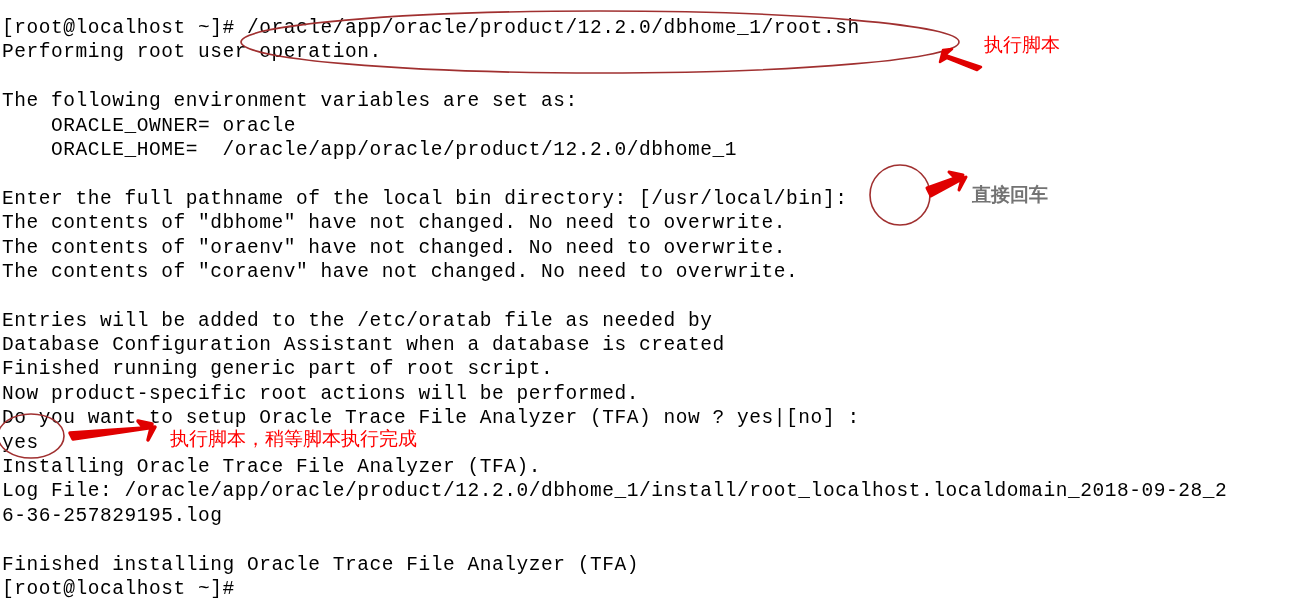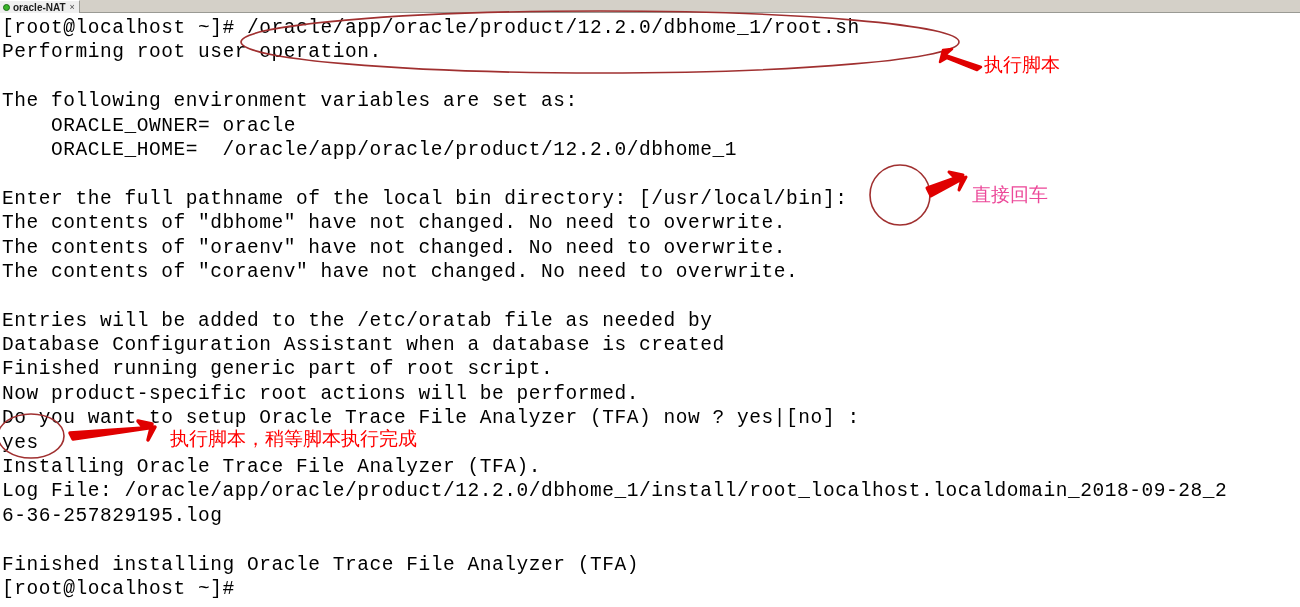--- a/index.html
+++ b/index.html
@@ -118,28 +118,20 @@
     font-size: 19px;
     line-height: 22px;
     white-space: nowrap;
   }
 </style>
 </head>
 <body>
 
 <div id="app">
 
-  <div id="tabbar">
-    <div class="tab">
-      <span class="dot"></span>
-      <span class="tab-label">oracle-NAT</span>
-      <span class="tab-close">×</span>
-    </div>
-    <div id="tabbar-filler"></div>
-  </div>
 
   <div id="terminal">
     <div id="term-lines">
         <div class="tline">[root@localhost ~]# /oracle/app/oracle/product/12.2.0/dbhome_1/root.sh</div>
         <div class="tline">Performing root user operation.</div>
         <div class="tline blank"> </div>
         <div class="tline">The following environment variables are set as:</div>
         <div class="tline">    ORACLE_OWNER= oracle</div>
         <div class="tline">    ORACLE_HOME=  /oracle/app/oracle/product/12.2.0/dbhome_1</div>
         <div class="tline blank"> </div>
@@ -178,18 +170,18 @@
     </g>
 
     <ellipse cx="31" cy="436" rx="33" ry="22" fill="none" stroke="#a03030" stroke-width="1.6"></ellipse>
 
     <g>
       <path d="M 73 439 L 155 427 L 148 440 L 152 424 L 138 421 L 144 428 L 70 433 Z" fill="#e00000" stroke="#e00000" stroke-width="3.5" stroke-linejoin="round"></path>
     </g>
   </svg>
 
   <div id="anno-labels">
-      <div class="anno-text" style="left: 984px; top: 34px; color: rgb(255, 0, 0); margin-top: 20px;">执行脚本</div>
-      <div class="anno-text" style="left: 972px; top: 184px; color: #ec4899;">直接回车</div>
+      <div class="anno-text" style="left: 984px; top: 34px; color: rgb(255, 0, 0);">执行脚本</div>
+      <div class="anno-text" style="left: 972px; top: 184px; color: #737373; font-weight: bold;">直接回车</div>
       <div class="anno-text" style="left: 170px; top: 428px; color: rgb(255, 0, 0);">执行脚本，稍等脚本执行完成</div>
     </div>
 
 </div>
 
 </body></html>

